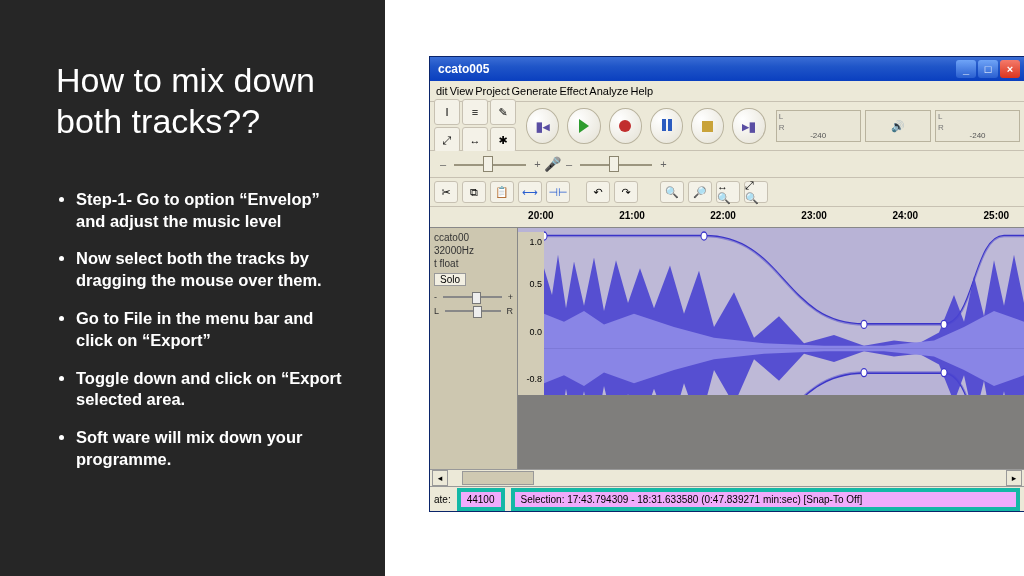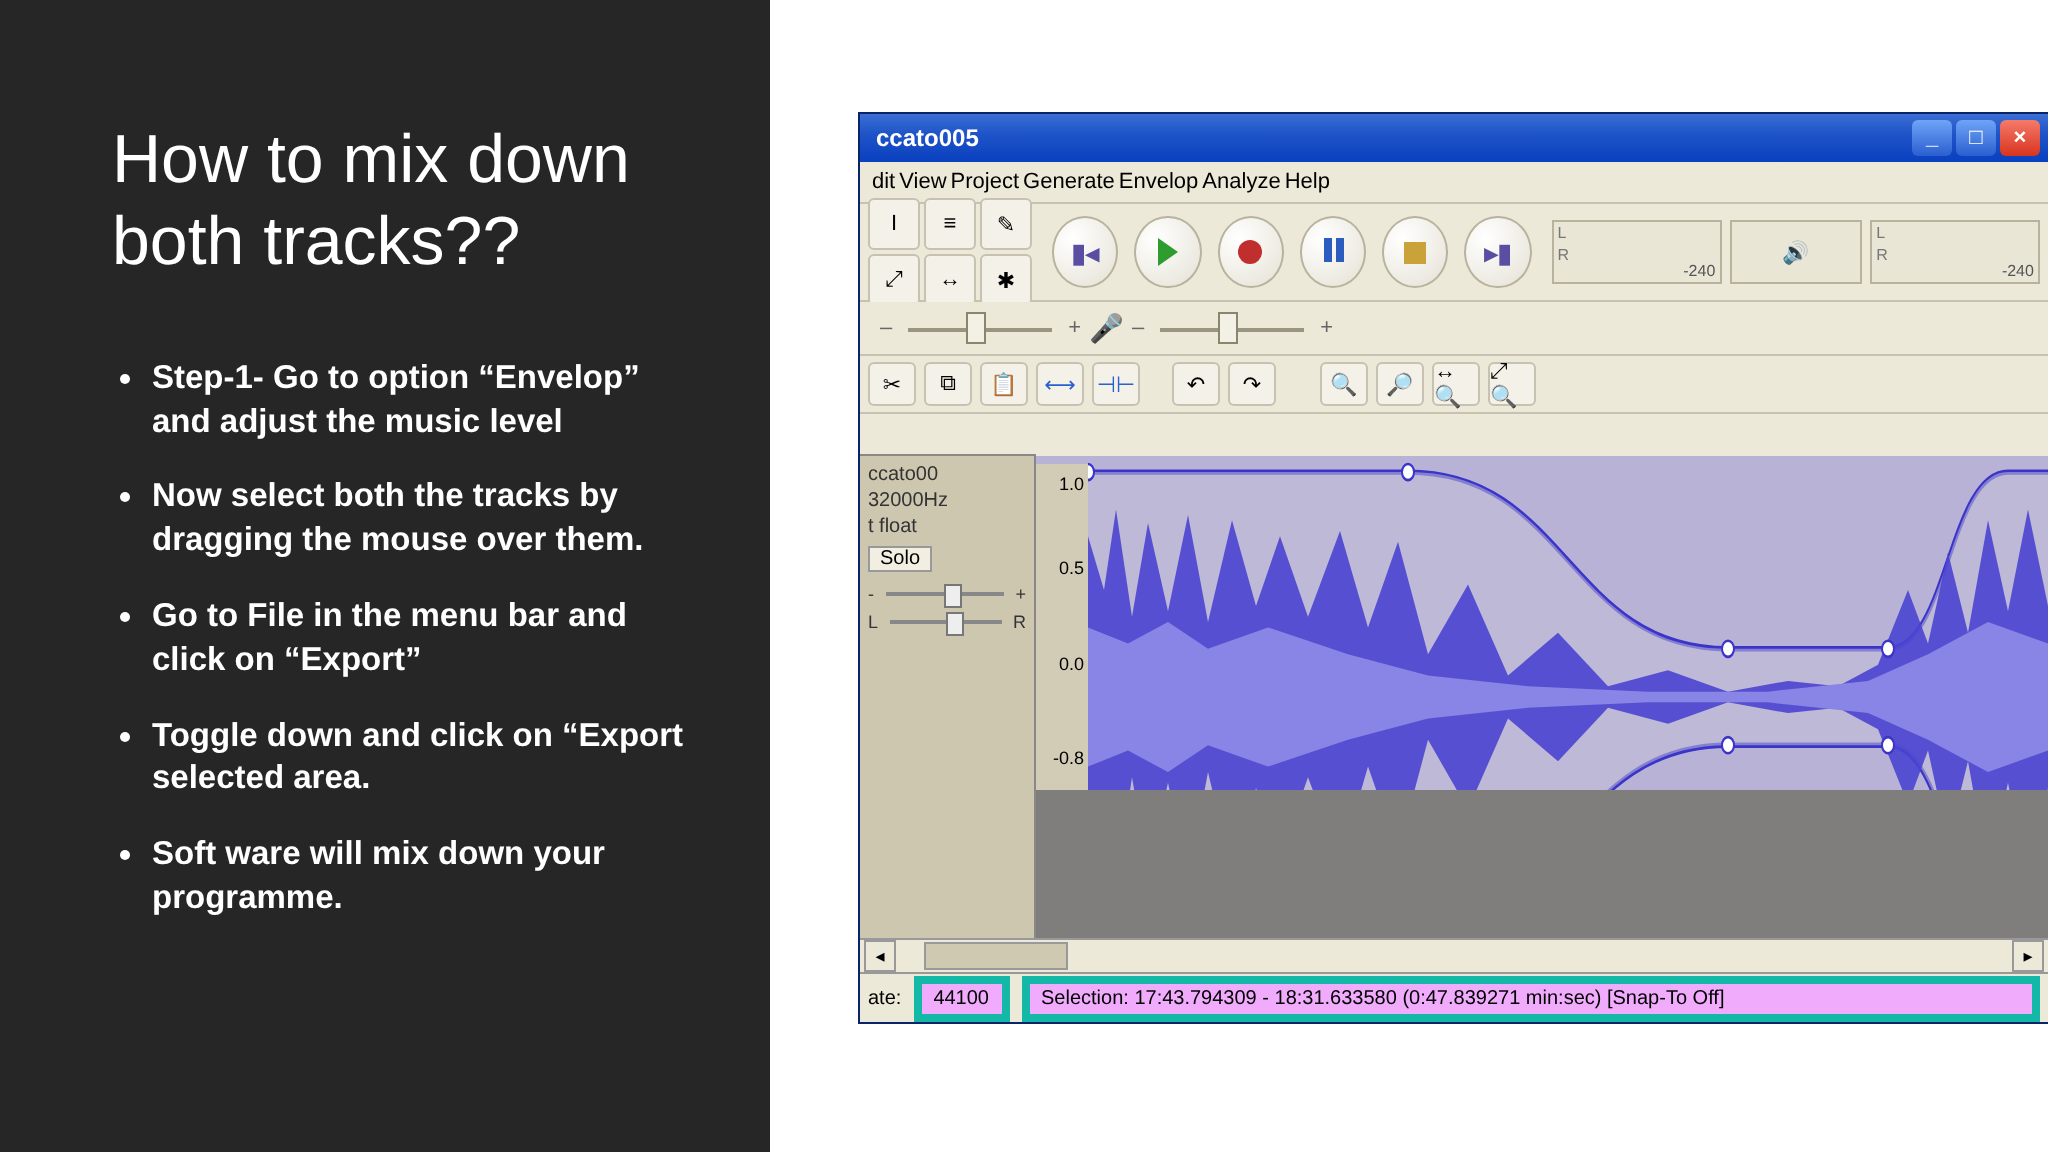--- a/index.html
+++ b/index.html
@@ -1,18 +1,18 @@
 <!DOCTYPE html>
 <html><head>
 <meta charset="utf-8">
 <style>
   html,body{margin:0;padding:0;width:1024px;height:576px;background:#fff;font-family:"Segoe UI",Arial,sans-serif;overflow:hidden}
   .slide{display:flex;width:1024px;height:576px}
   .left{width:385px;height:100%;background:#262626;color:#fff;padding:60px 36px 0 56px;box-sizing:border-box}
-  .left h1{margin:0 0 36px 0;font-weight:300;font-size:34px;line-height:1.22}
+  .left h1{margin:0 0 46px 0;font-weight:300;font-size:34px;line-height:1.22}
   .left ul{margin:0;padding-left:20px}
   .left li{font-weight:600;font-size:16.5px;line-height:1.32;margin-bottom:16px}
   .right{flex:1;position:relative;background:#fff}
   .shot{position:absolute;left:44px;top:56px;width:596px;height:456px;border:1px solid #0a246a;box-sizing:border-box;background:#ece9d8;font-family:Tahoma,Arial,sans-serif;font-size:11px;color:#000;display:flex;flex-direction:column}
   
   .titlebar{height:24px;background:linear-gradient(#3b6ed5,#1f55c8 40%,#0a3fbf);color:#fff;display:flex;align-items:center;padding:0 4px;justify-content:space-between}
   .titlebar .ttl{font-weight:bold;padding-left:4px;font-size:12px}
   .winbtns{display:flex;gap:2px}
   .winbtn{width:20px;height:18px;border-radius:3px;display:flex;align-items:center;justify-content:center;font-weight:bold;font-size:11px;color:#fff}
   .wb-min{background:linear-gradient(#6fa4f7,#2a5fd0)}
@@ -29,21 +29,21 @@
   .tbtn{background:#f4f2e8;border:1px solid #c7c1b2;border-radius:3px;display:flex;align-items:center;justify-content:center}
   .tool{width:24px;height:24px}
   .transport{width:34px;height:34px;border-radius:50%;background:radial-gradient(circle at 30% 30%,#fff,#e4e1d4);border:1px solid #b9b39e;display:flex;align-items:center;justify-content:center;margin:0 2px}
   .tri-play{width:0;height:0;border-left:10px solid #2e9c2e;border-top:7px solid transparent;border-bottom:7px solid transparent}
   .circ-rec{width:12px;height:12px;border-radius:50%;background:#c12e2e}
   .bars-pause span{display:inline-block;width:4px;height:12px;background:#2c5cc0;margin:0 1px}
   .sq-stop{width:11px;height:11px;background:#c9a33a}
   .skip{font-weight:bold;color:#5a4ea3;font-size:13px}
   .meter{width:90px;height:30px;background:#e9e6d6;border:1px solid #b9b39e;position:relative;font-size:8px}
   .meter .lab{color:#777;position:absolute;left:2px}
-  .meter .tk{position:absolute;bottom:1px;left:2px;right:2px;display:flex;justify-content:flex-end;color:#555}
+  .meter .tk{position:absolute;bottom:1px;left:2px;right:2px;display:flex;justify-content:center;color:#555}
   .vol{width:70px;height:30px;background:#e9e6d6;border:1px solid #b9b39e;display:flex;align-items:center;justify-content:center;gap:3px}
   .slider{width:72px;height:16px;position:relative;display:flex;align-items:center;margin:0 4px}
   .slider::before{content:"";position:absolute;left:0;right:0;top:50%;height:2px;background:#9b957f}
   .slider .knob{width:8px;height:14px;background:#f3f1e6;border:1px solid #8b856f;position:relative;margin-left:40%}
   .mic{font-size:14px;color:#444}
   .selbox{height:17px;width:130px;background:#fff;border:1px solid #7a7a7a;display:flex;align-items:center;padding:0 4px;justify-content:space-between}
   .selbox .arrow{width:14px;height:14px;border:1px solid #999;background:#ece9d8;display:flex;align-items:center;justify-content:center;font-size:8px}
   .sm{width:22px;height:20px}
   
   .ruler{height:20px;background:#ece9d8;border-bottom:1px solid #888;position:relative;margin-left:88px}
@@ -94,21 +94,21 @@
           <div class="winbtn wb-max">□</div>
           <div class="winbtn wb-close">×</div>
         </div>
       </div>
 
       <div class="menubar">
         <span>dit</span>
         <span>View</span>
         <span>Project</span>
         <span>Generate</span>
-        <span>Envelop</span>
+        <span>Effect</span>
         <span>Analyze</span>
         <span>Help</span>
       </div>
 
       <div class="tb tb1">
         <div style="display:flex;flex-direction:column;gap:2px;margin-right:4px">
           <div style="display:flex;gap:2px">
             <div class="tbtn tool">I</div>
             <div class="tbtn tool">≡</div>
             <div class="tbtn tool">✎</div>
@@ -185,20 +185,28 @@
         <div class="tbtn sm">↷</div>
         <div style="width:14px"></div>
         <div class="tbtn sm">🔍</div>
         <div class="tbtn sm">🔎</div>
         <div class="tbtn sm">↔🔍</div>
         <div class="tbtn sm">⤢🔍</div>
       </div>
 
       <div style="display:flex">
         <div style="width:88px;height:20px;background:#ece9d8;border-bottom:1px solid #888"></div>
+        <div class="ruler" style="flex:1;margin-left:0">
+          <span style="left:2%">20:00</span>
+          <span style="left:20%">21:00</span>
+          <span style="left:38%">22:00</span>
+          <span style="left:56%">23:00</span>
+          <span style="left:74%">24:00</span>
+          <span style="left:92%">25:00</span>
+        </div>
       </div>
 
       <div class="tracks">
         <div class="trackhead">
           <div class="row">ccato00</div>
           <div class="row">32000Hz</div>
           <div class="row">t float</div>
           <span class="solo">Solo</span>
           <div class="pan">
               <span>-</span>

